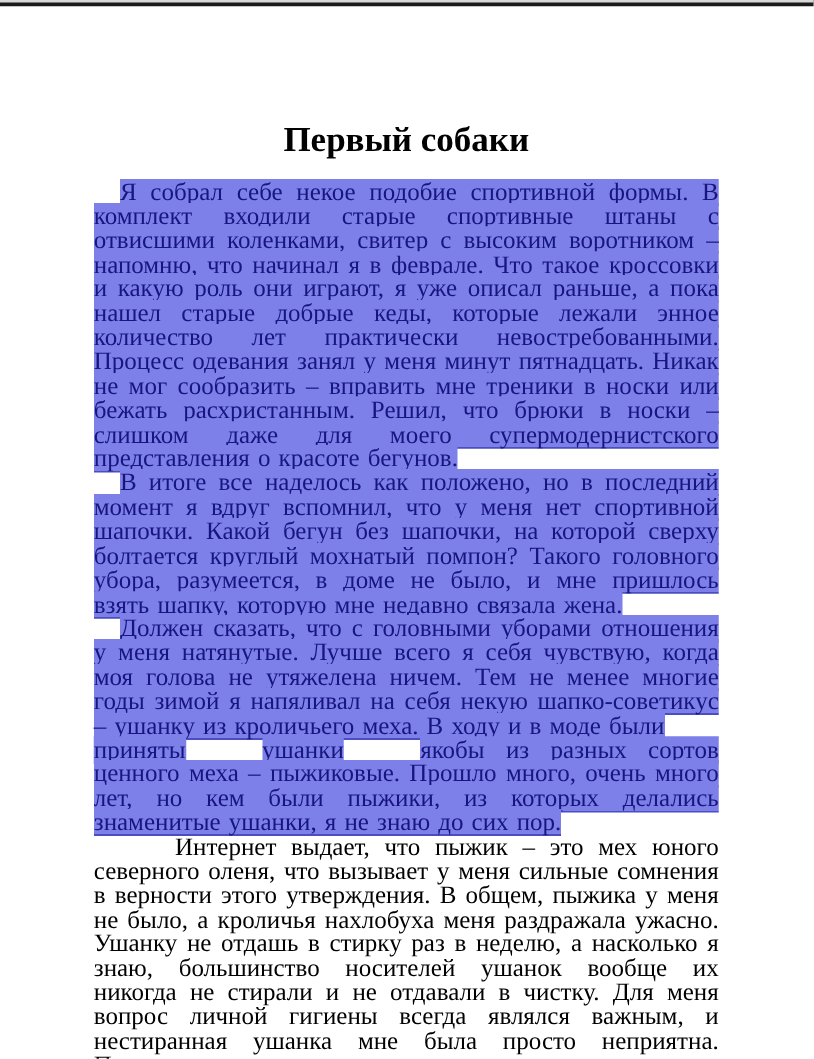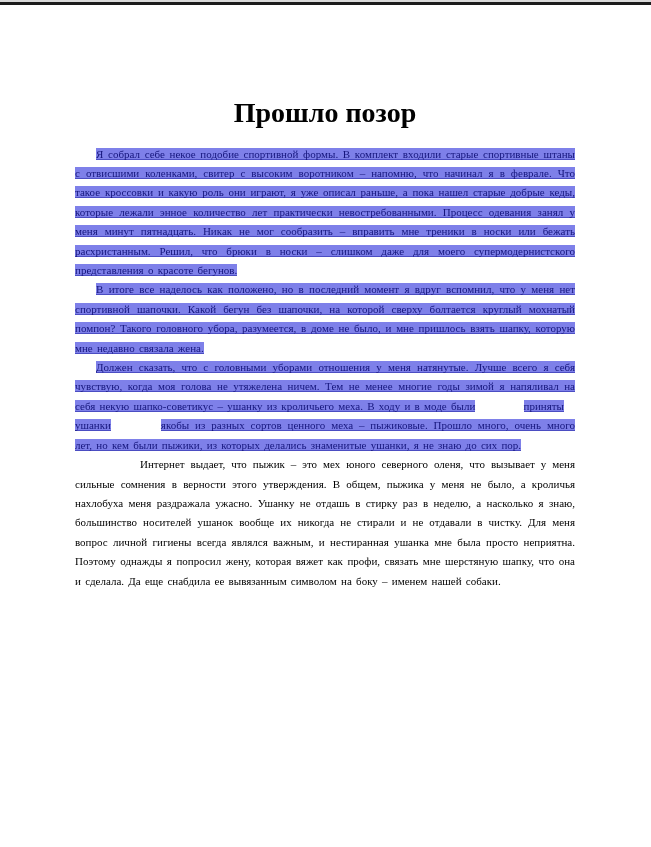--- a/index.html
+++ b/index.html
@@ -31,21 +31,21 @@
   }
   .page-title {
     font-size: 28px;
     font-weight: bold;
     line-height: 1.2;
     text-align: center;
     color: var(--body-text);
     margin: 0 0 15px 0;
   }
   .para {
-    font-size: 11px;
+    font-size: 20px;
     line-height: 19.4px;
     text-align: justify;
     text-indent: 21px;
     word-spacing: 1.5px;
     color: var(--body-text);
   }
   .hl {
     background-image: linear-gradient(
       to bottom,
       var(--sel-bg) 0,
@@ -58,20 +58,20 @@
     color: var(--sel-text);
   }
   .plain { background: none; margin-left: 44px; }
 </style>
 </head>
 <body>
 
 <div class="top-edge"></div>
 
 <div class="page">
-  <h1 class="page-title">Прошло позор</h1>
+  <h1 class="page-title">Первый собаки</h1>
   <div>
       <p class="para"><span class="hl">Я собрал себе некое подобие спортивной формы. В комплект входили старые спортивные штаны с отвисшими коленками, свитер с высоким воротником – напомню, что начинал я в феврале. Что такое кроссовки и какую роль они играют, я уже описал раньше, а пока нашел старые добрые кеды, которые лежали энное количество лет практически невостребованными. Процесс одевания занял у меня минут пятнадцать. Никак не мог сообразить – вправить мне треники в носки или бежать расхристанным. Решил, что брюки в носки – слишком даже для моего супермодернистского представления о красоте бегунов.</span></p>
       <p class="para"><span class="hl">В итоге все наделось как положено, но в последний момент я вдруг вспомнил, что у меня нет спортивной шапочки. Какой бегун без шапочки, на которой сверху болтается круглый мохнатый помпон? Такого головного убора, разумеется, в доме не было, и мне пришлось взять шапку, которую мне недавно связала жена.</span></p>
       <p class="para"><span class="hl">Должен сказать, что с головными уборами отношения у меня натянутые. Лучше всего я себя чувствую, когда моя голова не утяжелена ничем. Тем не менее многие годы зимой я напяливал на себя некую шапко-советикус – ушанку из кроличьего меха. В ходу и в моде были</span><span class="plain"> </span><span class="hl">приняты</span><span class="plain"> </span><span class="hl">ушанки</span><span class="plain"> </span><span class="hl">якобы из разных сортов ценного меха – пыжиковые. Прошло много, очень много лет, но кем были пыжики, из которых делались знаменитые ушанки, я не знаю до сих пор.</span></p>
       <p class="para"><span class="plain">Интернет выдает, что пыжик – это мех юного северного оленя, что вызывает у меня сильные сомнения в верности этого утверждения. В общем, пыжика у меня не было, а кроличья нахлобуха меня раздражала ужасно. Ушанку не отдашь в стирку раз в неделю, а насколько я знаю, большинство носителей ушанок вообще их никогда не стирали и не отдавали в чистку. Для меня вопрос личной гигиены всегда являлся важным, и нестиранная ушанка мне была просто неприятна. Поэтому однажды я попросил жену, которая вяжет как профи, связать мне шерстяную шапку, что она и сделала. Да еще снабдила ее вывязанным символом на боку – именем нашей собаки.</span></p>
     </div>
 </div>
 
 </body></html>

